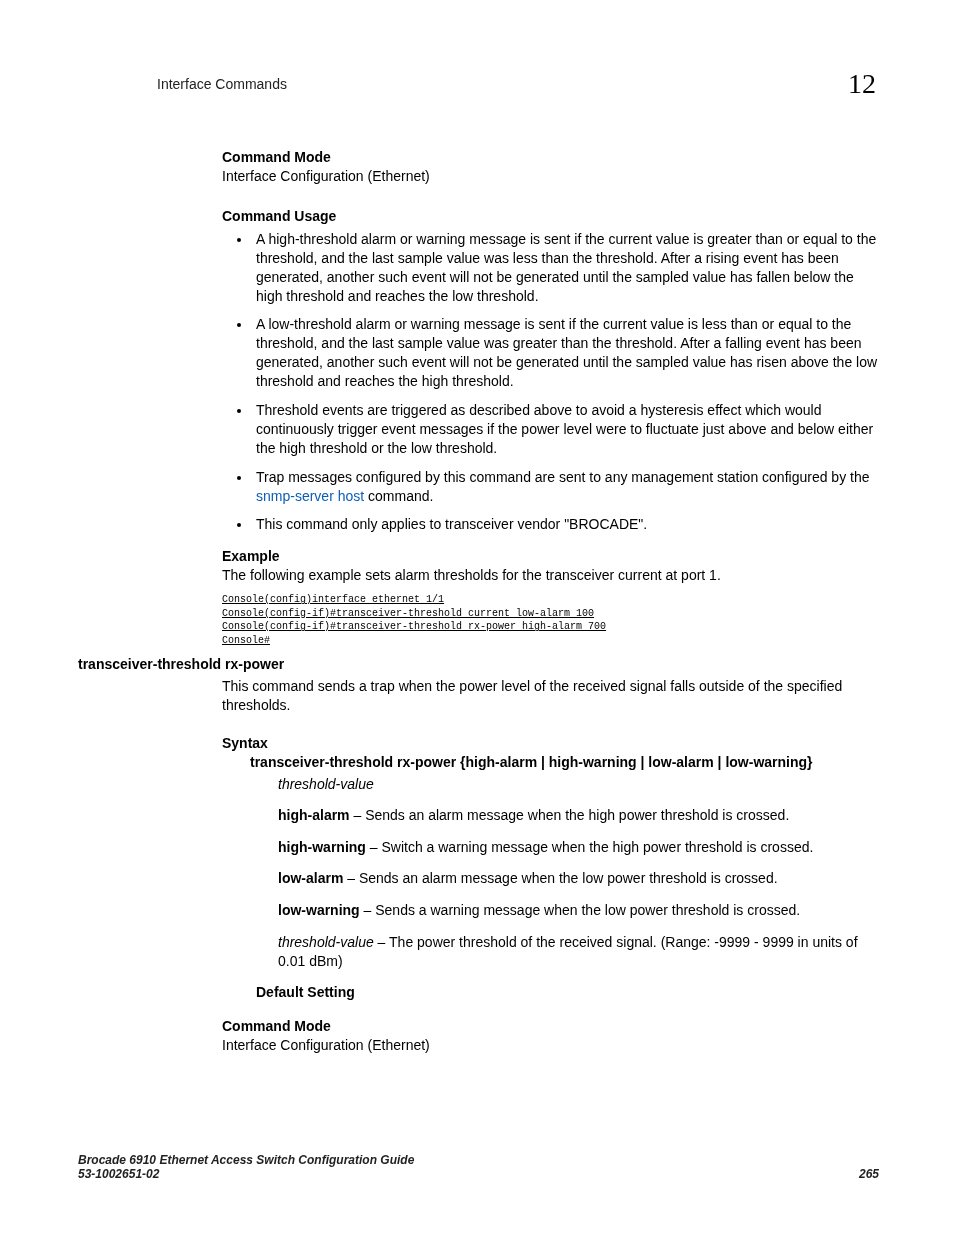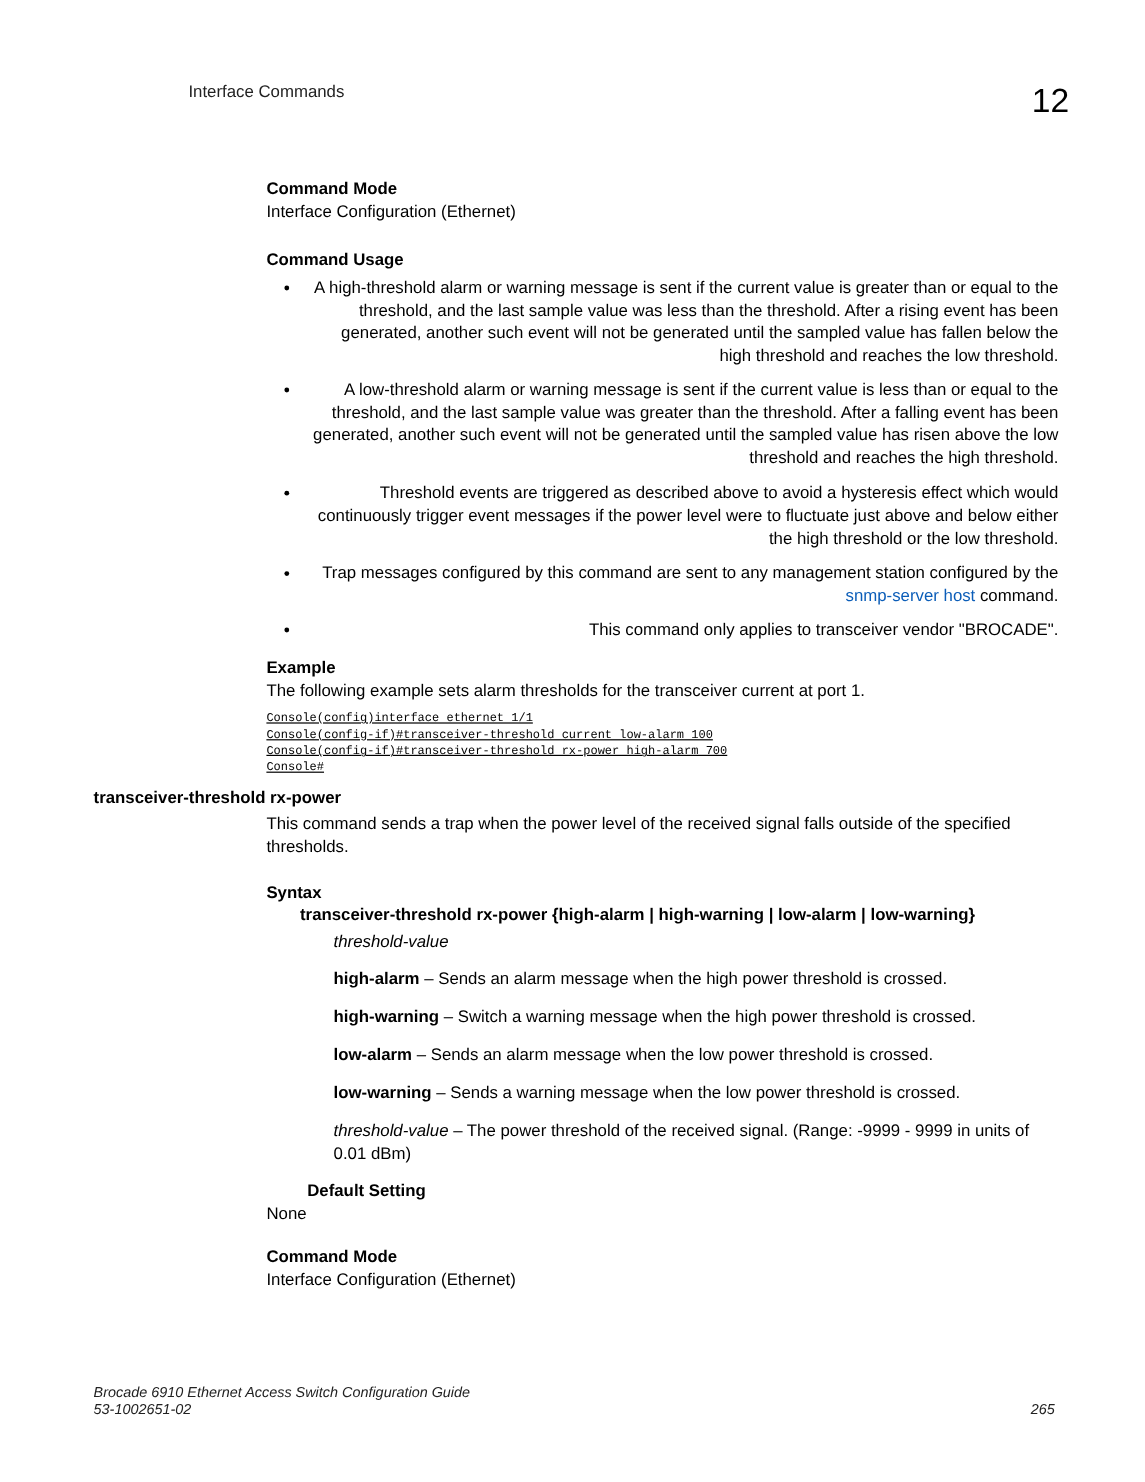--- a/index.html
+++ b/index.html
@@ -16,32 +16,33 @@
   .page {
     position: relative;
     width: 954px;
     height: 1235px;
     box-sizing: border-box;
   }
   .header {
     position: absolute;
     top: 68px;
     left: 157px;
-    right: 63px;
+    right: 78px;
     display: flex;
     justify-content: space-between;
+    align-items: center;
     font-size: 14px;
   }
   .header-title {
     color: #222;
   }
   .chapter-num {
     font-size: 28px;
     font-weight: normal;
-    font-family: Liberation Sans, sans-serif;
+    font-family: Liberation Serif, serif;
   }
   .content {
     position: absolute;
     top: 135px;
     left: 222px;
     width: 660px;
   }
   .section-head {
     font-weight: bold;
     font-size: 14px;
@@ -55,21 +56,20 @@
   }
   ul.bullets {
     margin: 6px 0 10px 0;
     padding-left: 30px;
   }
   ul.bullets li {
     font-size: 14px;
     line-height: 1.35;
     margin-bottom: 10px;
     padding-left: 4px;
-    text-align: right;
   }
   .link {
     color: #0b5db8;
   }
   pre.code {
     font-family: "Courier New", monospace;
     font-size: 10px;
     line-height: 1.35;
     margin: 8px 0 14px 0;
     white-space: pre;
@@ -109,20 +109,21 @@
     position: absolute;
     bottom: 54px;
     left: 78px;
     right: 75px;
     display: flex;
     justify-content: space-between;
     align-items: flex-end;
     font-size: 12px;
     font-style: italic;
     color: #222;
+    font-weight: bold;
   }
   .footer-right {
     font-style: italic;
   }
 </style>
 </head>
 <body>
 
 <div class="page">
 
@@ -168,21 +169,20 @@
 
       <div class="param-list">
         <div class="param-item"><span class="bold">high-alarm</span><span> – Sends an alarm message when the high power threshold is crossed.</span></div>
         <div class="param-item"><span class="bold">high-warning</span><span> – Switch a warning message when the high power threshold is crossed.</span></div>
         <div class="param-item"><span class="bold">low-alarm</span><span> – Sends an alarm message when the low power threshold is crossed.</span></div>
         <div class="param-item"><span class="bold">low-warning</span><span> – Sends a warning message when the low power threshold is crossed.</span></div>
         <div class="param-item"><span class="italic">threshold-value</span><span> – The power threshold of the received signal. (Range: -9999 - 9999 in units of 0.01 dBm)</span></div>
       </div>
 
       <div class="section-head" style="margin-top:10px;padding-left:34px;">Default Setting</div>
-      <div class="body-text">None</div>
 
       <div class="section-head" style="margin-top:18px;">Command Mode</div>
       <div class="body-text">Interface Configuration (Ethernet)</div>
     </div>
 
   </div>
 
   <div class="left-cmd" style="top:656px;">transceiver-threshold rx-power</div>
 
   <div class="footer">

